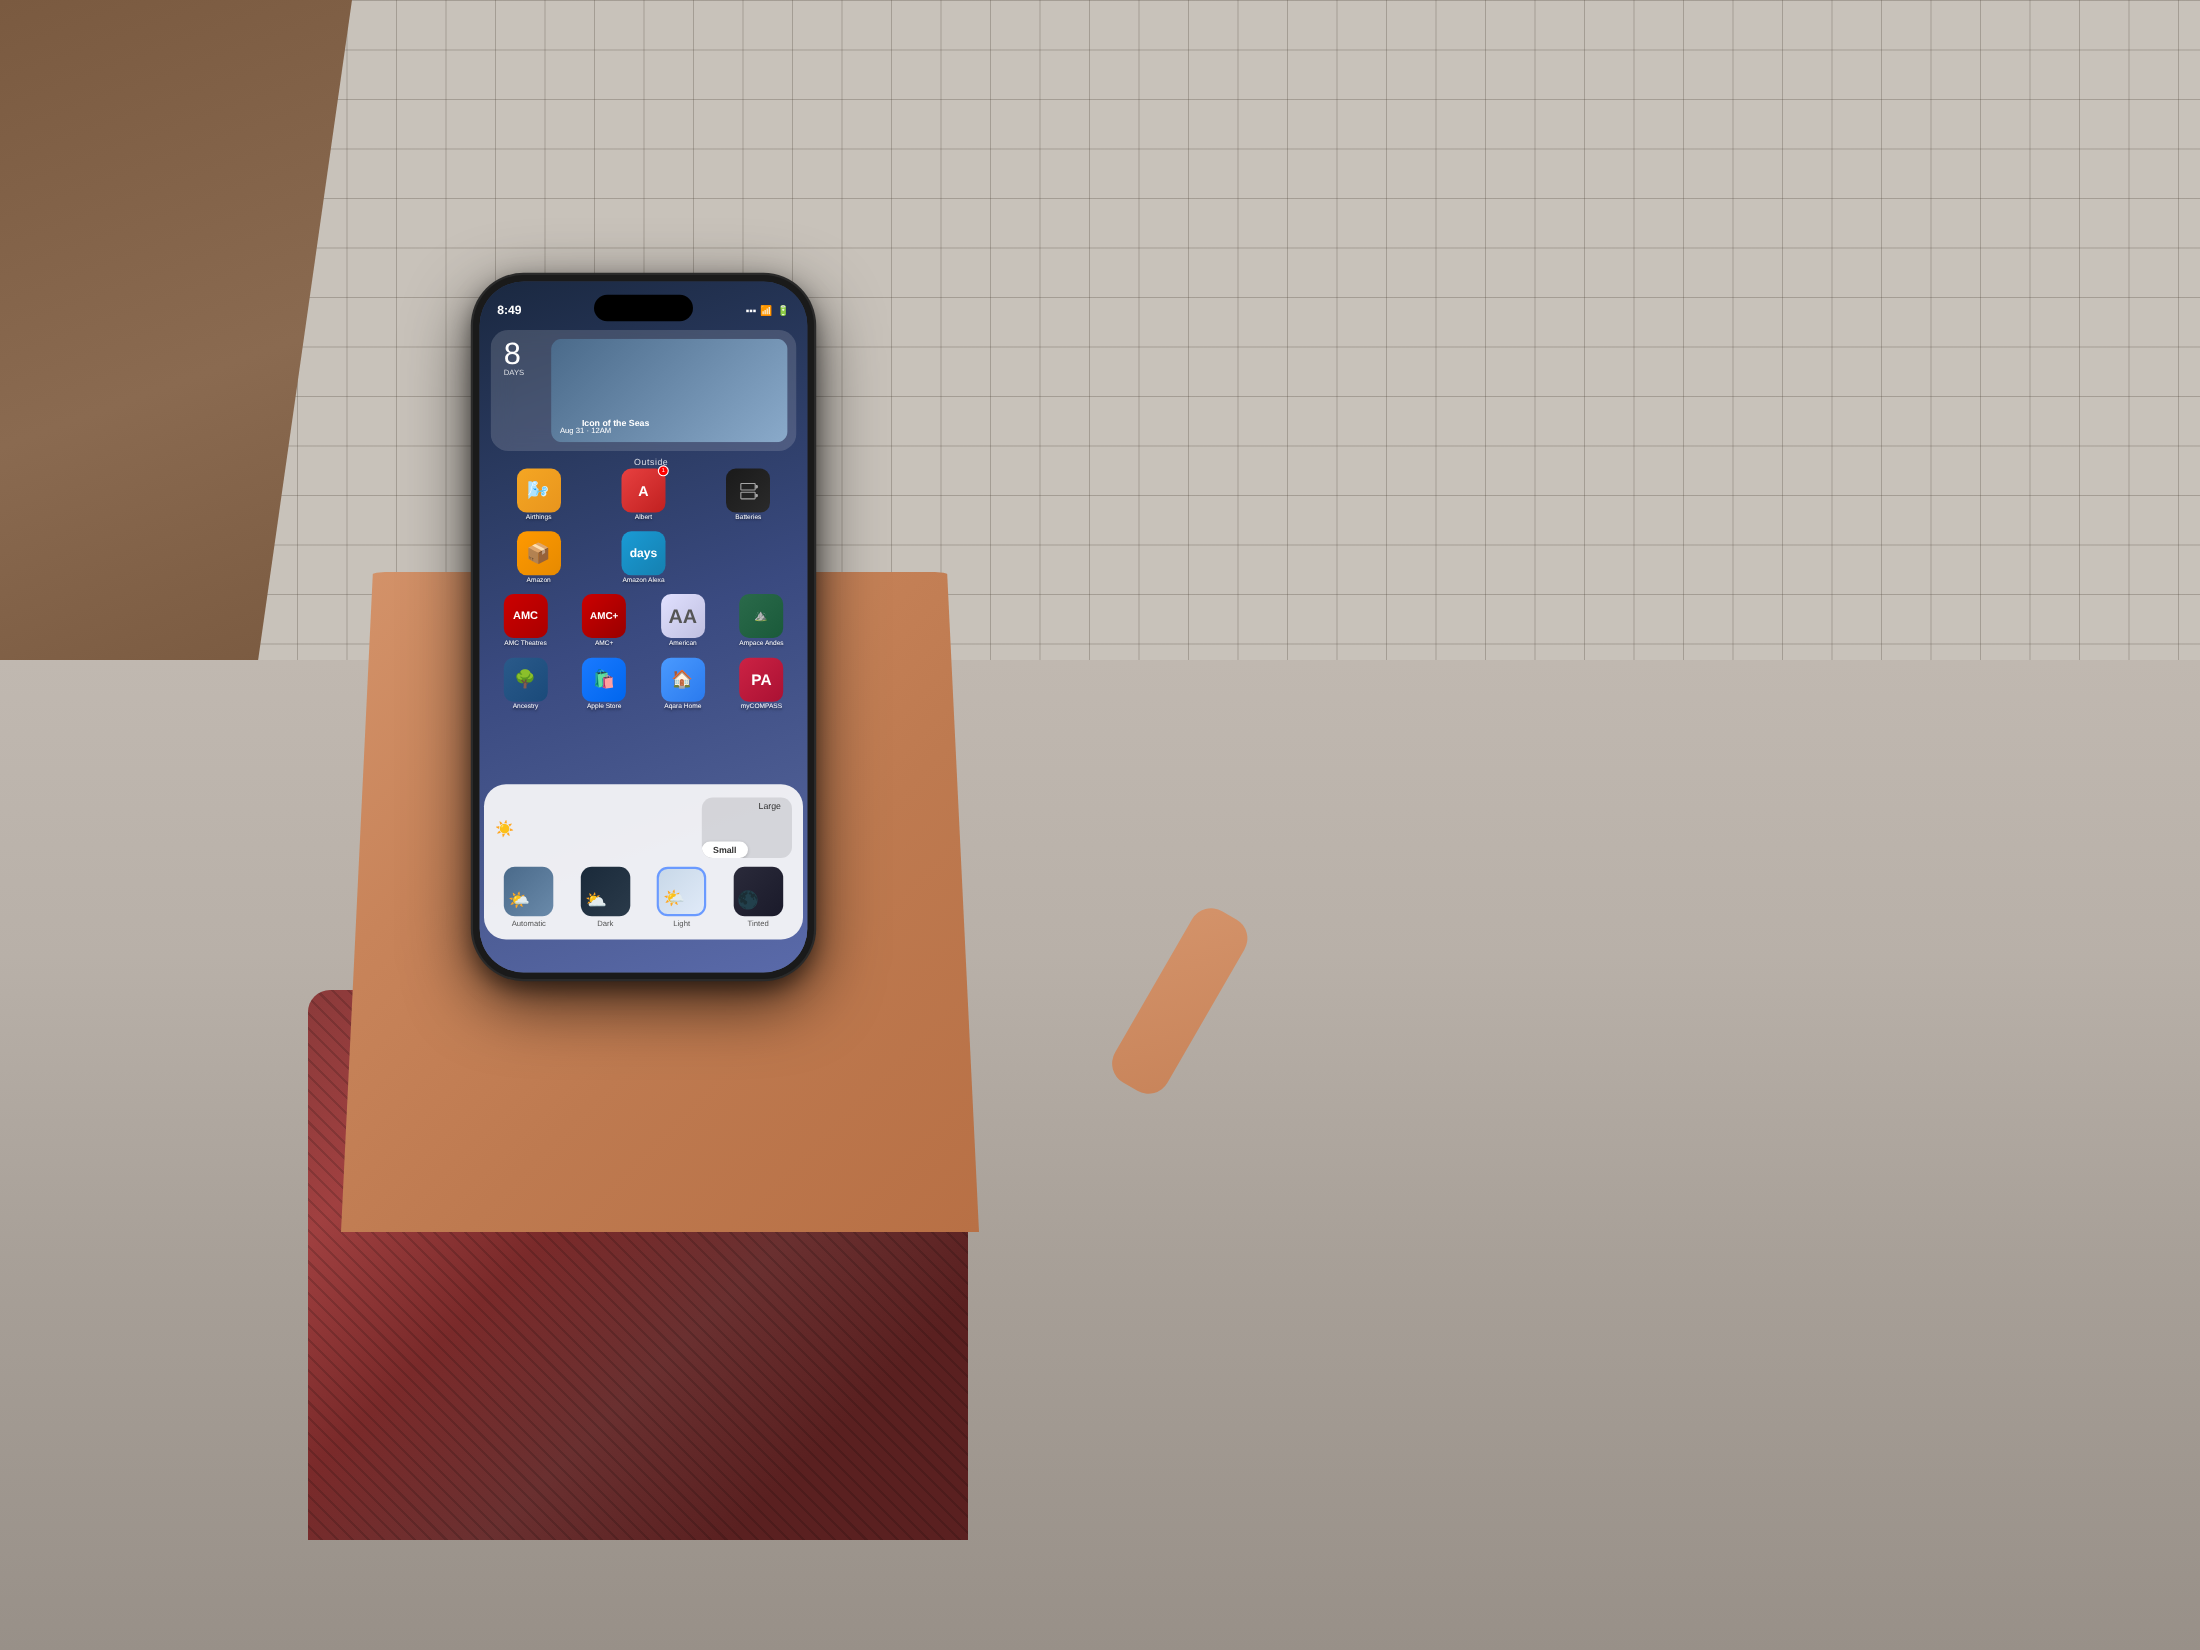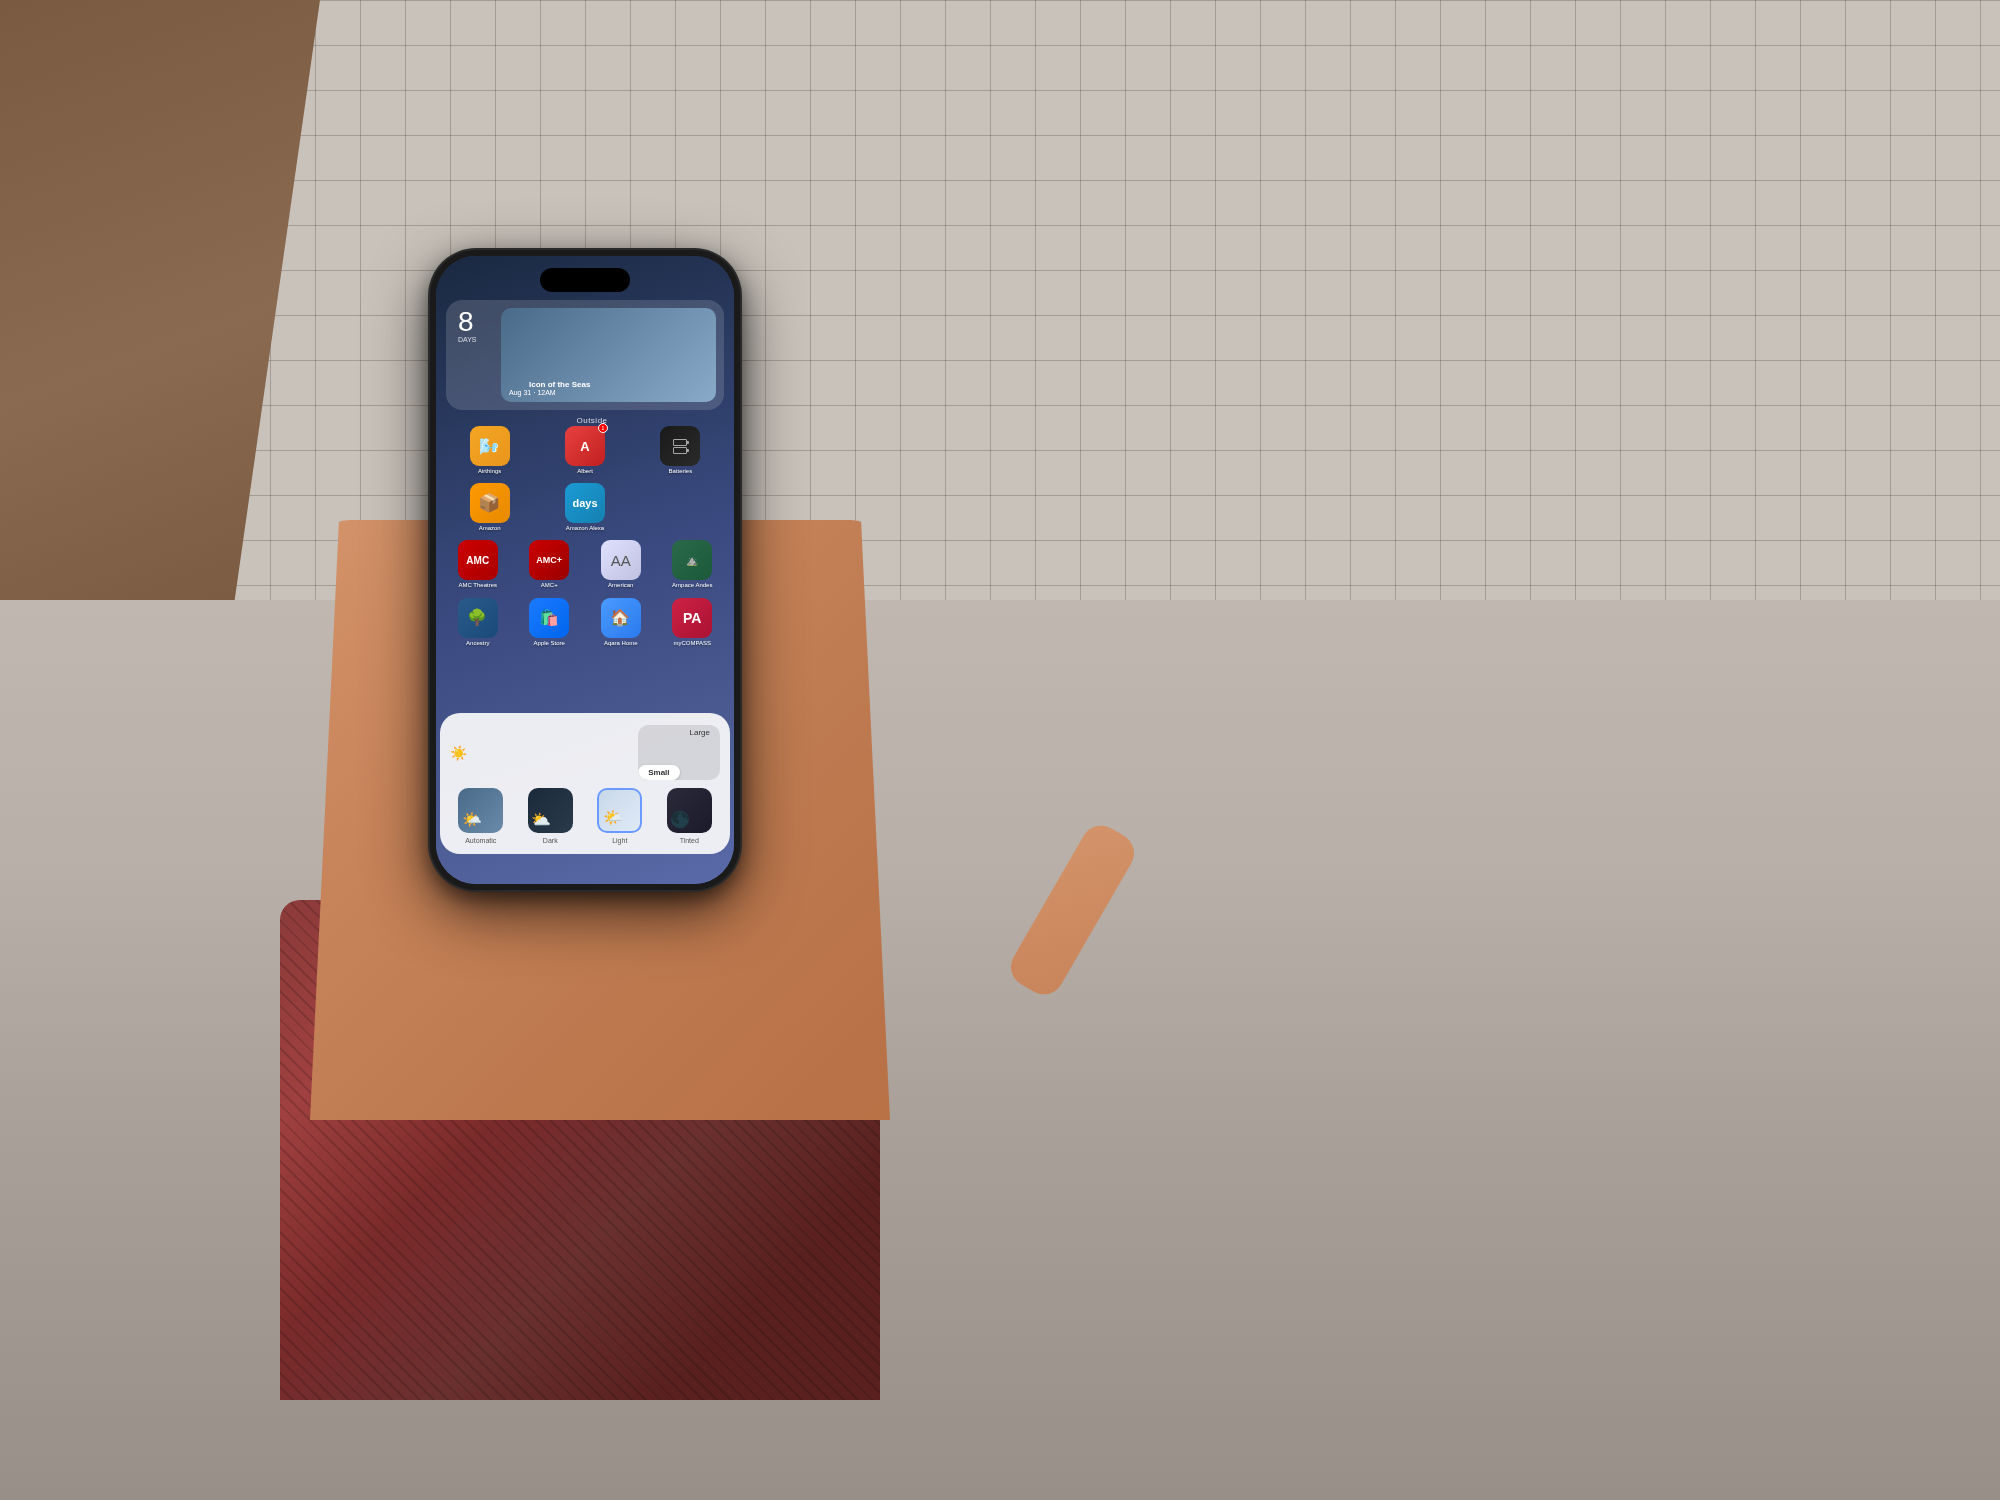--- a/index.html
+++ b/index.html
@@ -467,22 +467,22 @@
     
     .pa-text {
       color: white;
       font-weight: 700;
       font-size: 14px;
     }
 
     
     .aa-logo {
       color: #555;
-      font-size: 15px;
-      font-weight: 400;
+      font-size: 18px;
+      font-weight: 700;
     }
   </style>
 </head>
 <body>
 
 <div class="bg-scene">
   <div class="bg-grid"></div>
   <div class="bg-left-wall"></div>
   <div class="bg-lower"></div>
 </div>
@@ -495,20 +495,28 @@
 
   <div class="thumb"></div>
 
   <div class="phone">
     <div class="phone-screen">
 
       <div class="screen-bg"></div>
 
       <div class="dynamic-island"></div>
 
+      <div class="status-bar">
+        <span class="status-time">8:49</span>
+        <div class="status-icons">
+          <span class="status-icon">▪▪▪</span>
+          <span class="status-icon">📶</span>
+          <span class="status-icon">🔋</span>
+        </div>
+      </div>
 
       <div class="widget-area">
         <div class="widget-date">
           <div class="widget-date-num">8</div>
           <div class="widget-date-label">days</div>
         </div>
         <div class="widget-event">
           <div class="widget-event-img"></div>
           <div class="widget-event-text">
             <div class="widget-event-title">Icon of the Seas</div>

